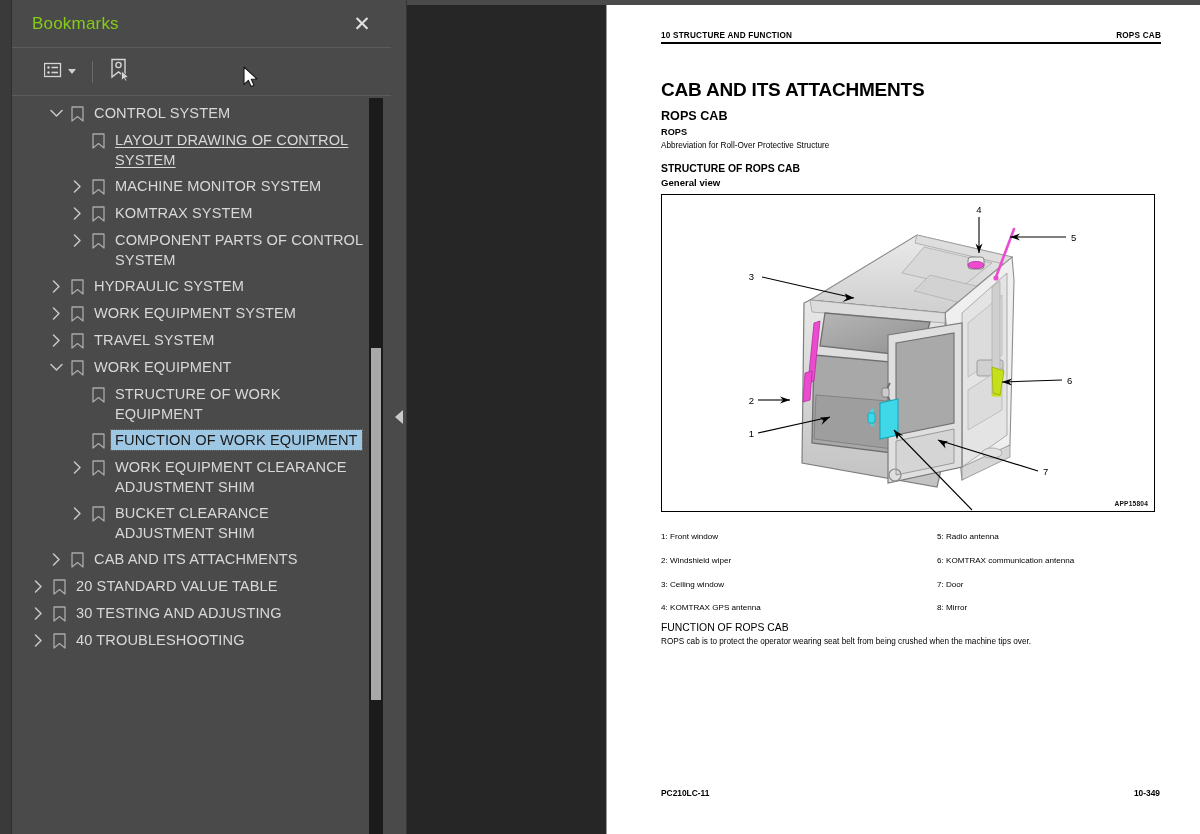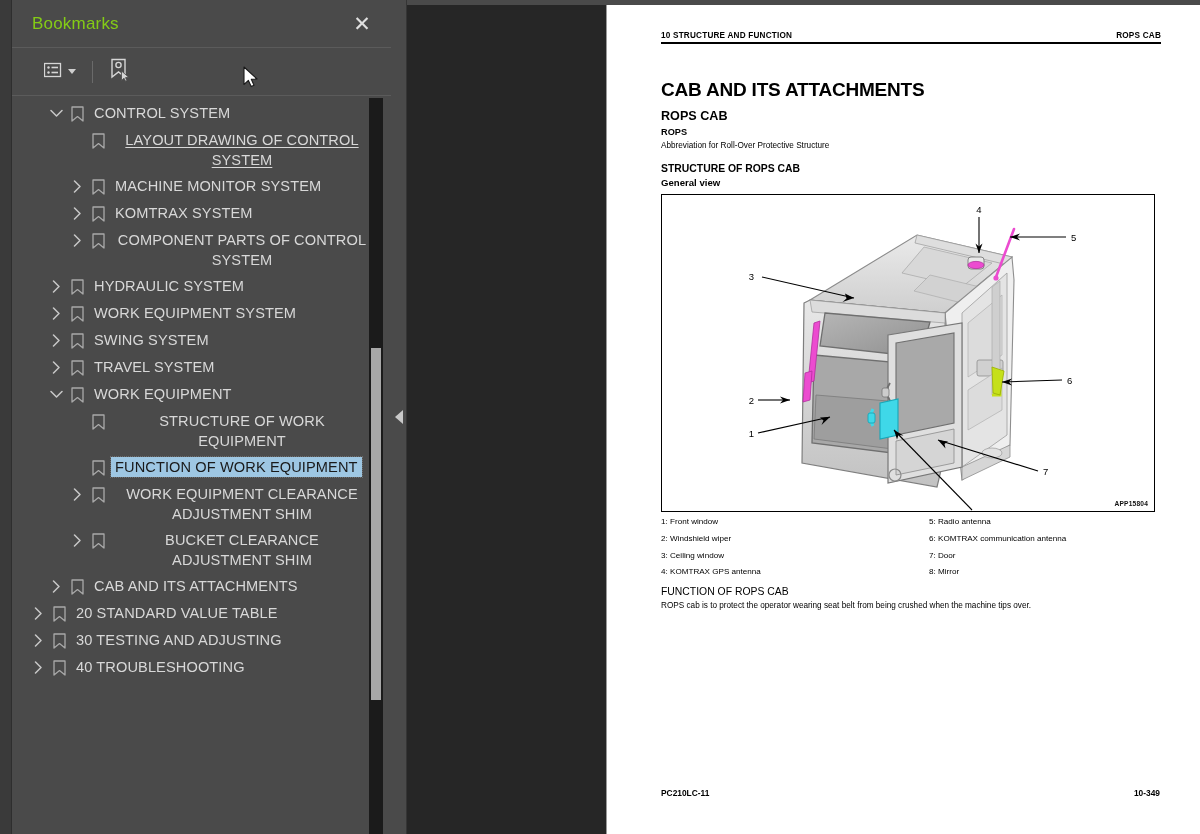--- a/index.html
+++ b/index.html
@@ -63,21 +63,20 @@
     flex: 1 1 auto; position: relative; overflow: hidden;
     padding-top: 4px;
   }
   .tree-inner { position: relative; }
   .node {
     position: relative;
     display: flex; align-items: flex-start;
     padding: 3px 0 3px 0;
     min-height: 20px;
     cursor: pointer;
-    text-align: center;
   }
   .twisty {
     flex: 0 0 20px; width: 20px; height: 21px;
     display: flex; align-items: center; justify-content: center;
     color: #c8c8c8;
   }
   .twisty svg { display: block; }
   .bm-ico {
     flex: 0 0 22px; width: 22px; height: 21px;
     display: flex; align-items: center; justify-content: center;
@@ -168,21 +167,21 @@
     border: 1px solid #000; width: 494px; height: 318px;
     position: relative; background: #fff; overflow: hidden;
   }
   .fig-code {
     position: absolute; right: 6px; bottom: 4px;
     font-size: 6.6px; font-weight: bold; letter-spacing: .2px; color: #111;
   }
 
   .legend {
     display: grid; grid-template-columns: 268px 1fr;
-    margin-top: 2px; row-gap: 1px;
+    margin-top: 17px; row-gap: 1px; gap: 8px;
   }
   .legend div { font-size: 8.1px; line-height: 1.95; }
 
   .fn-title { font-size: 10.4px; font-weight: normal; margin: 6px 0 4px 0; }
   .fn-body { font-size: 8.2px; }
 
   .ftr-row {
     position: absolute; left: 54px; right: 40px; top: 783px;
     display: flex; justify-content: space-between;
     font-size: 8.4px; font-weight: bold;
@@ -311,33 +310,20 @@
               <svg width="9" height="13" viewBox="0 0 9 13">
                 <path d="M1.5 1 L7 6.5 L1.5 12" fill="none" stroke="#c8c8c8" stroke-width="1.5" stroke-linecap="round" stroke-linejoin="round"></path>
               </svg>
             </span>
             <span class="bm-ico">
               <svg width="13" height="16" viewBox="0 0 13 16">
                 <path d="M1 1 H12 V15 L6.5 10.6 L1 15 Z" fill="none" stroke="#a9a9a9" stroke-width="1.3" stroke-linejoin="round"></path>
               </svg>
             </span>
             <span class="node-label">WORK EQUIPMENT SYSTEM</span>
-          </div>
-          <div class="node lvl1">
-            <span class="twisty">
-              <svg width="9" height="13" viewBox="0 0 9 13">
-                <path d="M1.5 1 L7 6.5 L1.5 12" fill="none" stroke="#c8c8c8" stroke-width="1.5" stroke-linecap="round" stroke-linejoin="round"></path>
-              </svg>
-            </span>
-            <span class="bm-ico">
-              <svg width="13" height="16" viewBox="0 0 13 16">
-                <path d="M1 1 H12 V15 L6.5 10.6 L1 15 Z" fill="none" stroke="#a9a9a9" stroke-width="1.3" stroke-linejoin="round"></path>
-              </svg>
-            </span>
-            <span class="node-label">SWING SYSTEM</span>
           </div>
           <div class="node lvl1">
             <span class="twisty">
               <svg width="9" height="13" viewBox="0 0 9 13">
                 <path d="M1.5 1 L7 6.5 L1.5 12" fill="none" stroke="#c8c8c8" stroke-width="1.5" stroke-linecap="round" stroke-linejoin="round"></path>
               </svg>
             </span>
             <span class="bm-ico">
               <svg width="13" height="16" viewBox="0 0 13 16">
                 <path d="M1 1 H12 V15 L6.5 10.6 L1 15 Z" fill="none" stroke="#a9a9a9" stroke-width="1.3" stroke-linejoin="round"></path>

